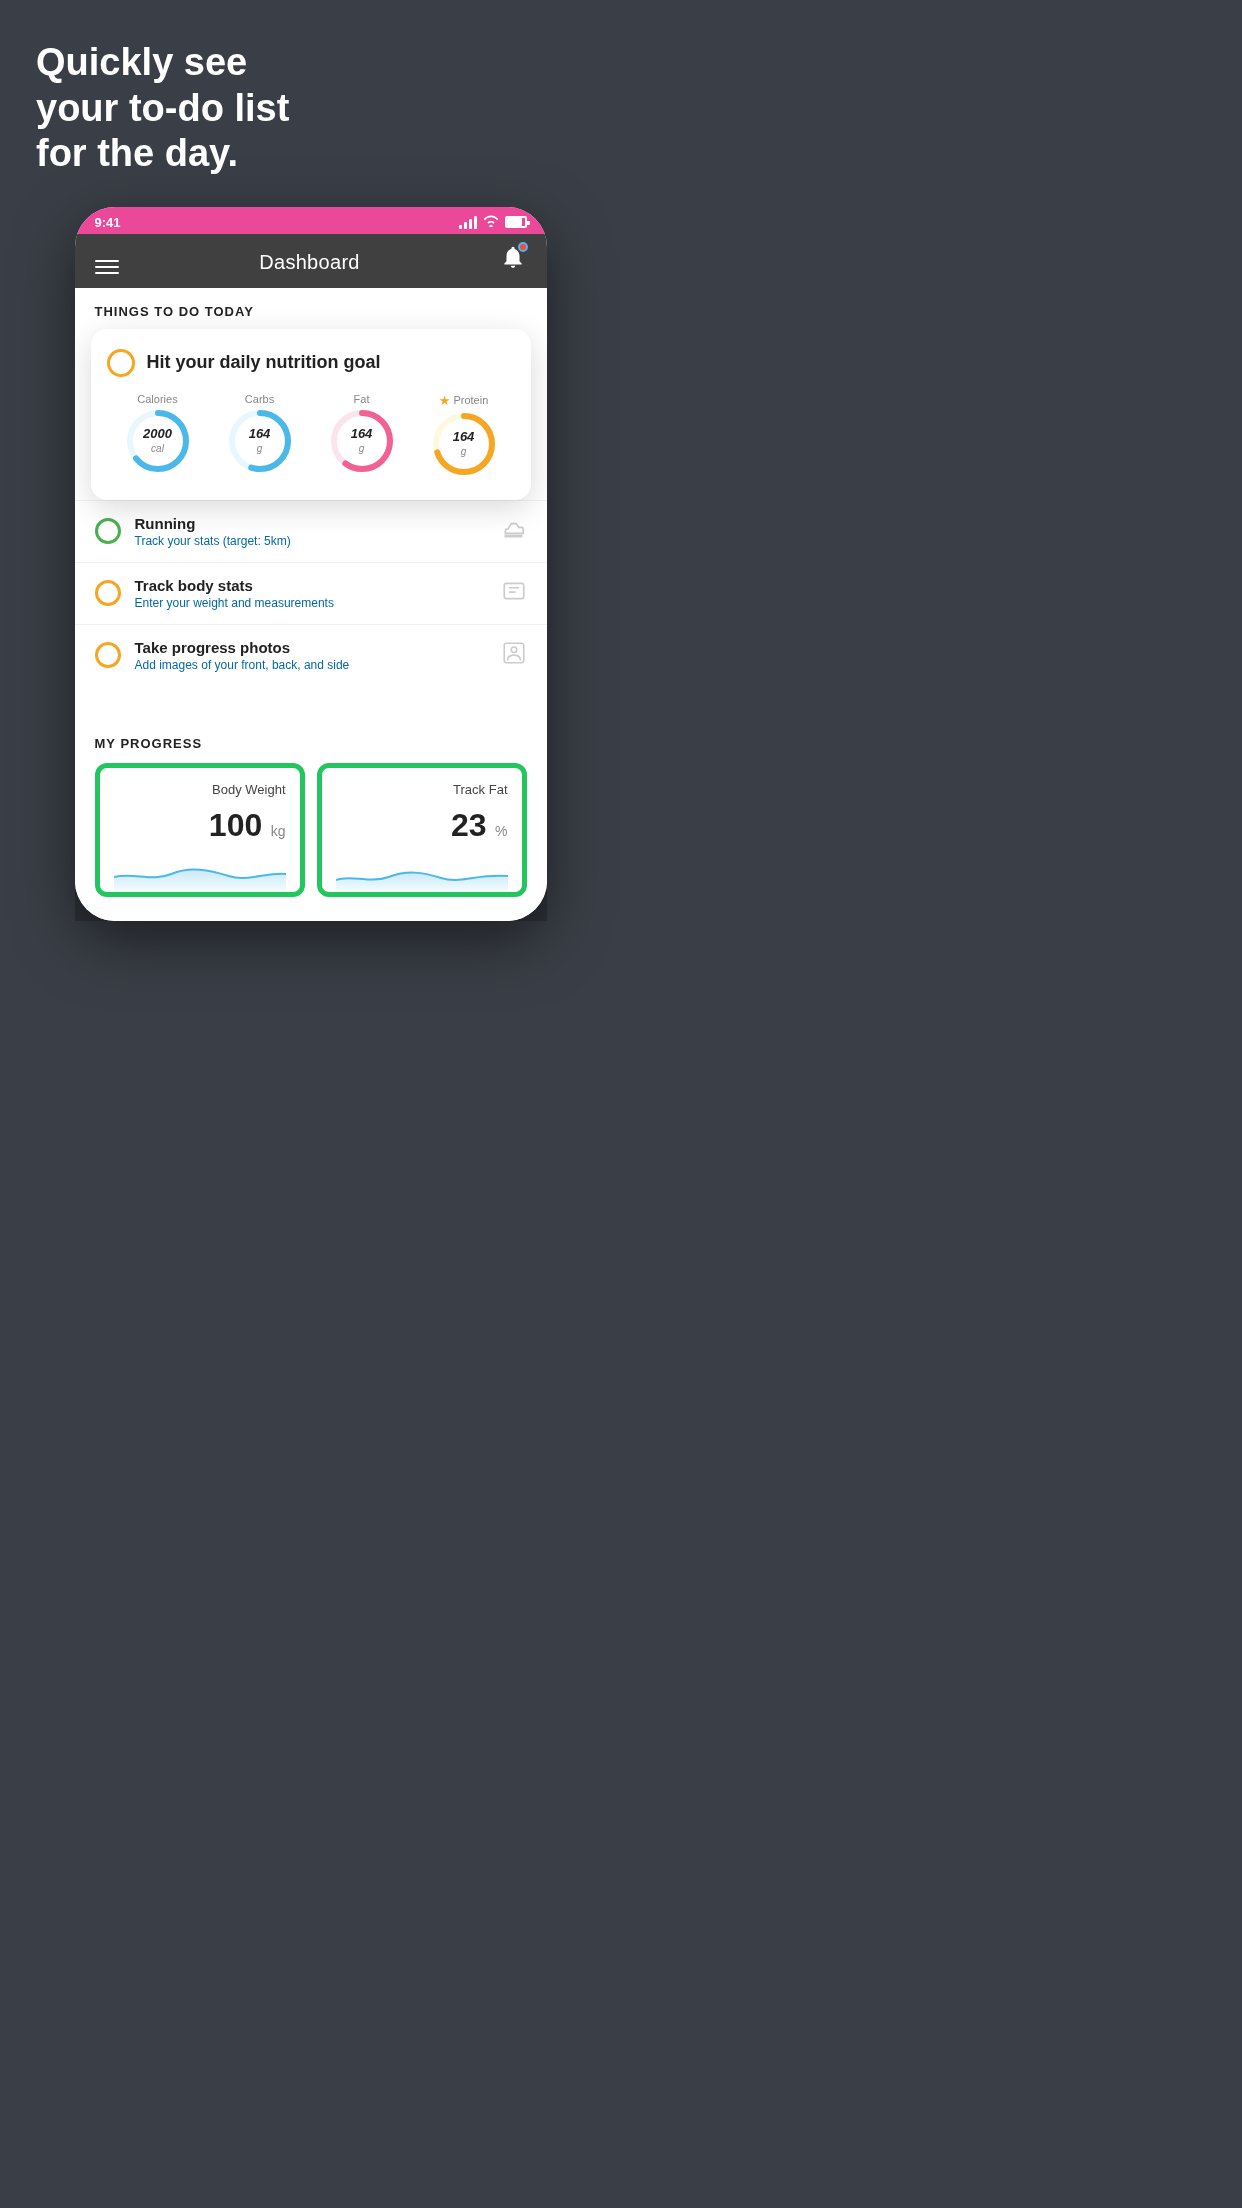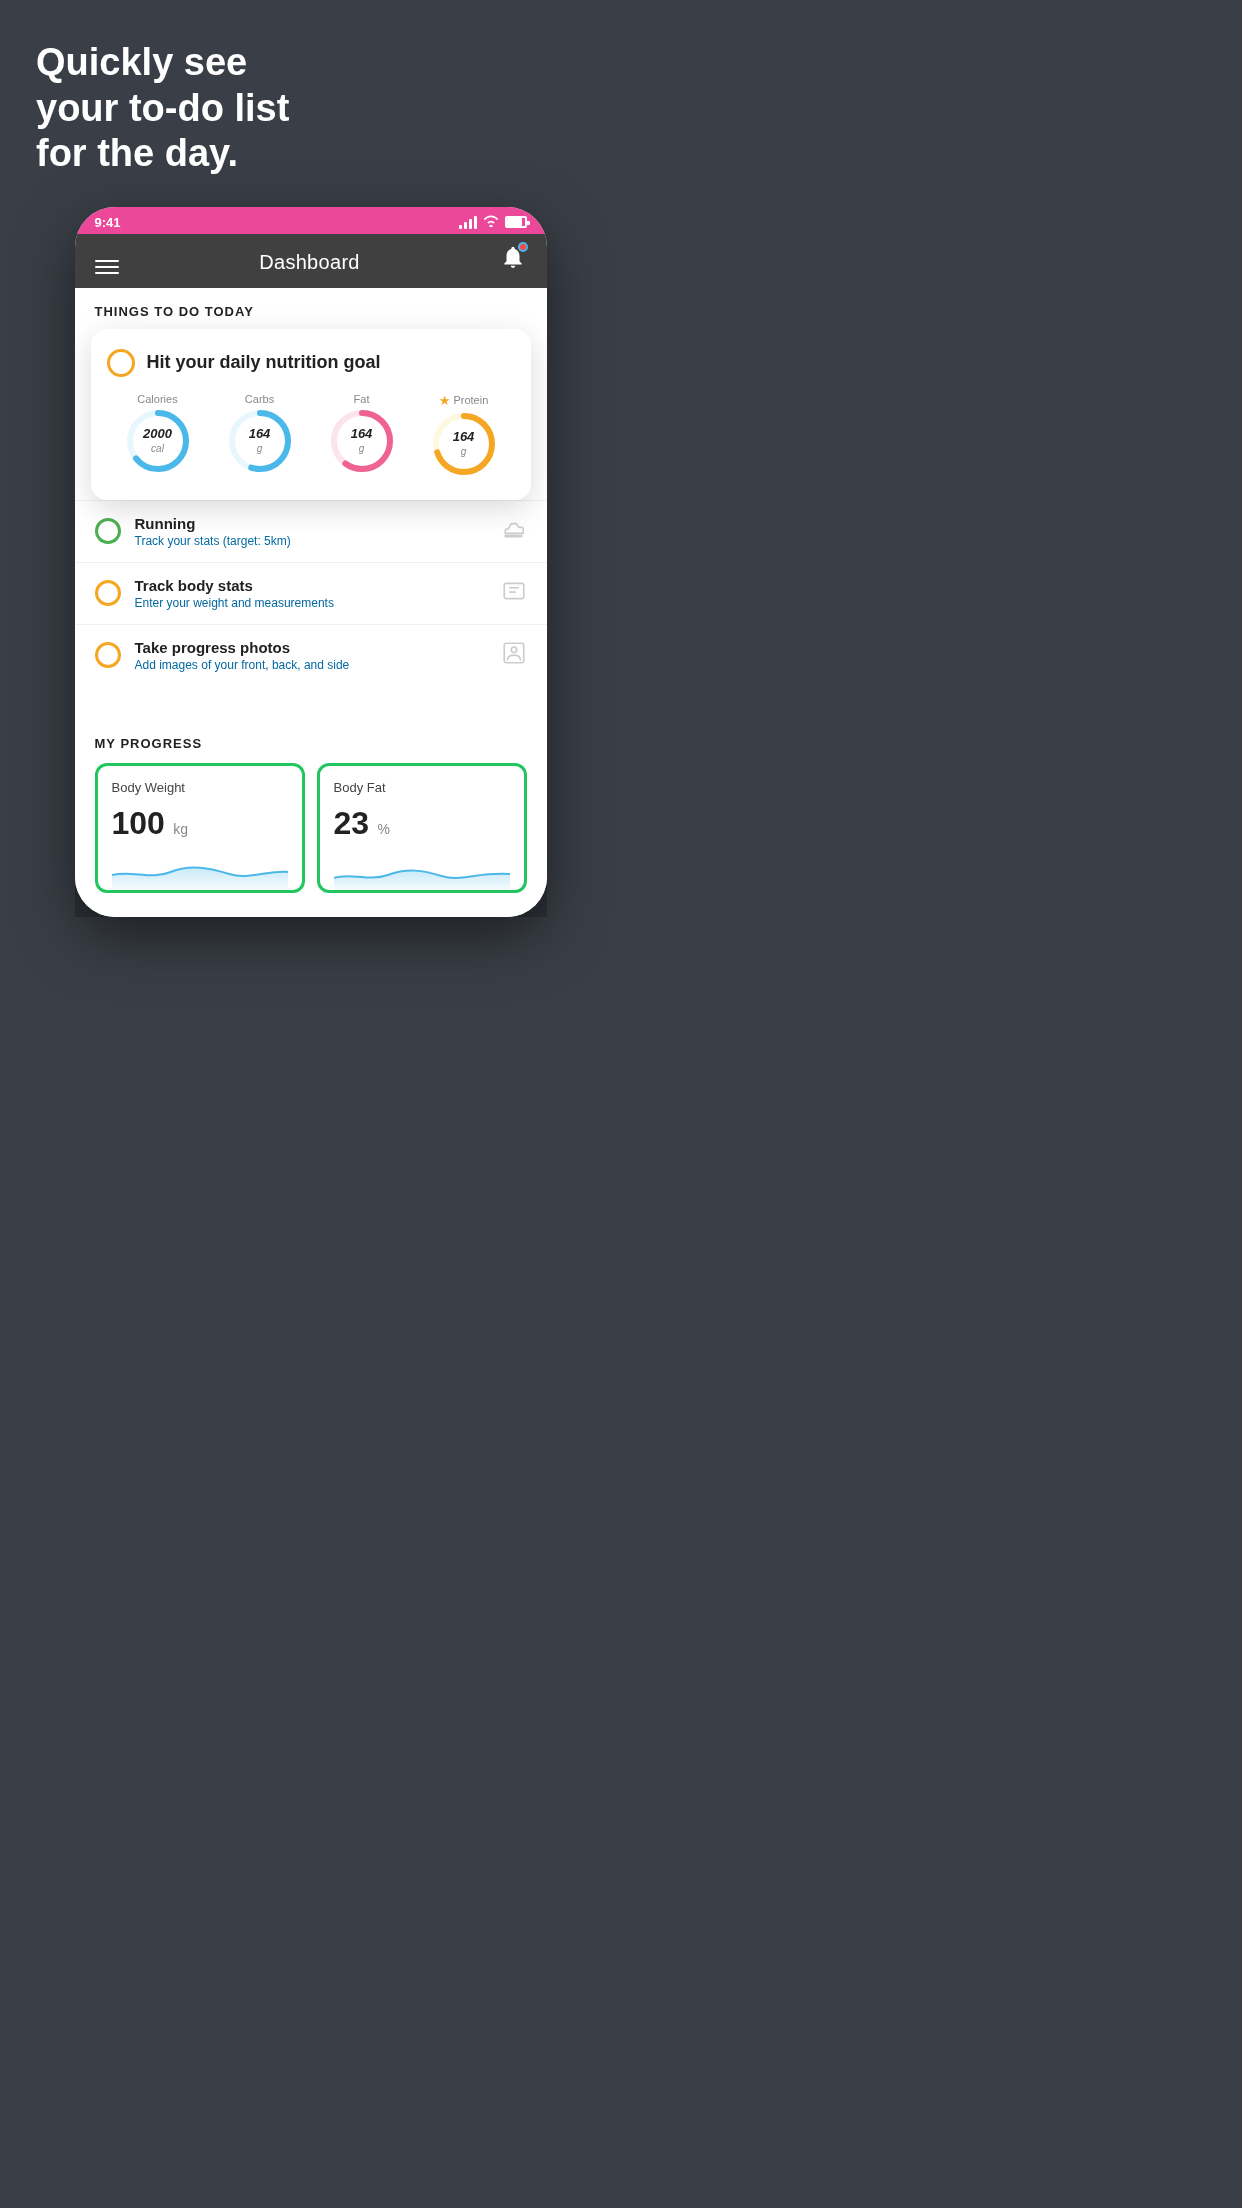--- a/index.html
+++ b/index.html
@@ -228,24 +228,25 @@
       color: #222;
       margin-bottom: 12px;
     }
     .progress-cards {
       display: flex;
       gap: 12px;
     }
     .progress-card {
       flex: 1;
       background: #fff;
-      border: 3px solid #22c55e;
+      border: 5px solid #22c55e;
       border-radius: 12px;
       padding: 14px 14px 0 14px;
       overflow: hidden;
+      text-align: right;
     }
     .progress-card-title {
       font-size: 13px;
       color: #444;
       margin-bottom: 10px;
     }
     .progress-value {
       font-size: 32px;
       font-weight: 700;
       color: #222;
@@ -460,21 +461,21 @@
                     <stop offset="100%" stop-color="#4ab8e8" stop-opacity="0.05"></stop>
                   </linearGradient>
                 </defs>
                 <path d="M0 25 C20 20, 40 30, 60 22 S100 18, 120 24 S160 20, 180 22 L180 40 L0 40 Z" fill="url(#waveGrad1)"></path>
                 <path d="M0 25 C20 20, 40 30, 60 22 S100 18, 120 24 S160 20, 180 22" fill="none" stroke="#4ab8e8" stroke-width="2"></path>
               </svg>
             </div>
           </div>
 
           <div class="progress-card">
-            <div class="progress-card-title">Body Fat</div>
+            <div class="progress-card-title">Track Fat</div>
             <div>
               <span class="progress-value">23</span>
               <span class="progress-unit">%</span>
             </div>
             <div class="wave-container">
               <svg viewBox="0 0 180 40" preserveAspectRatio="none">
                 <defs>
                   <linearGradient id="waveGrad2" x1="0" y1="0" x2="0" y2="1">
                     <stop offset="0%" stop-color="#4ab8e8" stop-opacity="0.3"></stop>
                     <stop offset="100%" stop-color="#4ab8e8" stop-opacity="0.05"></stop>

